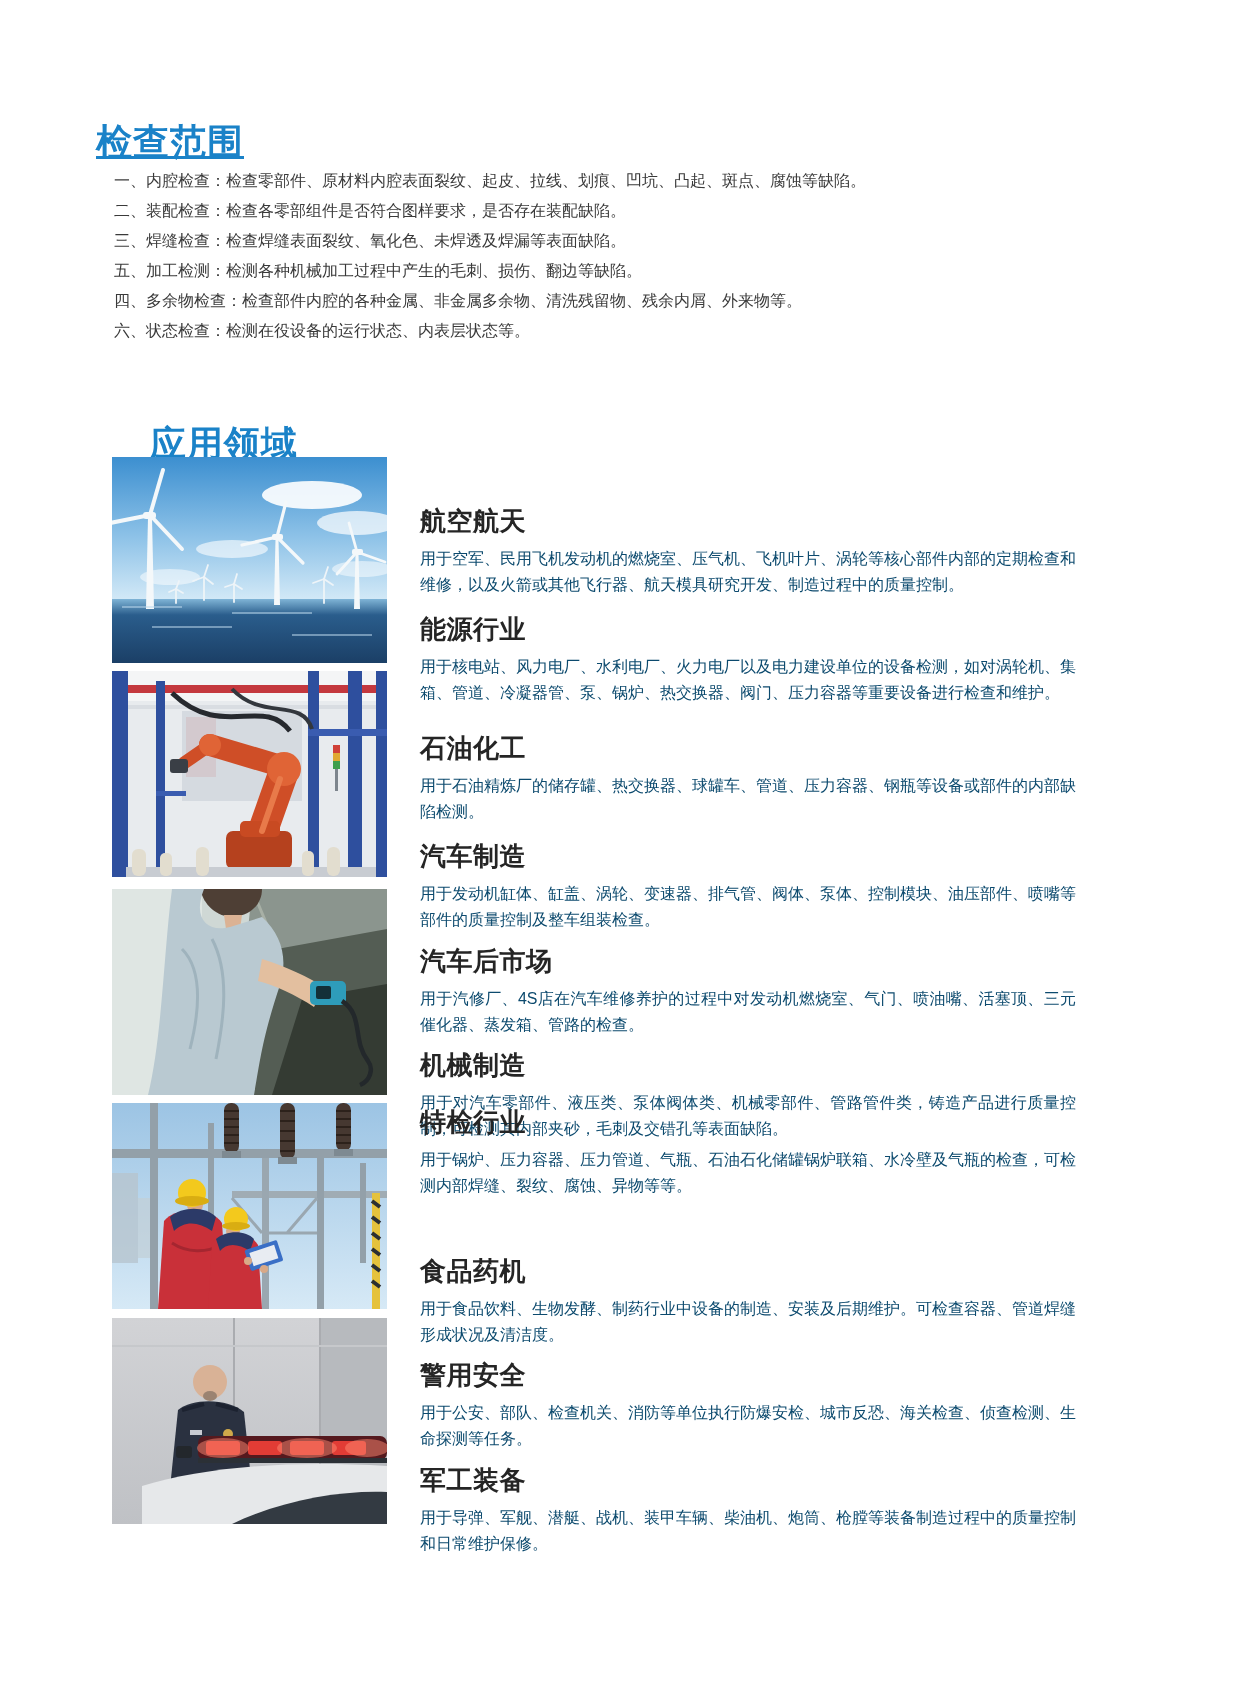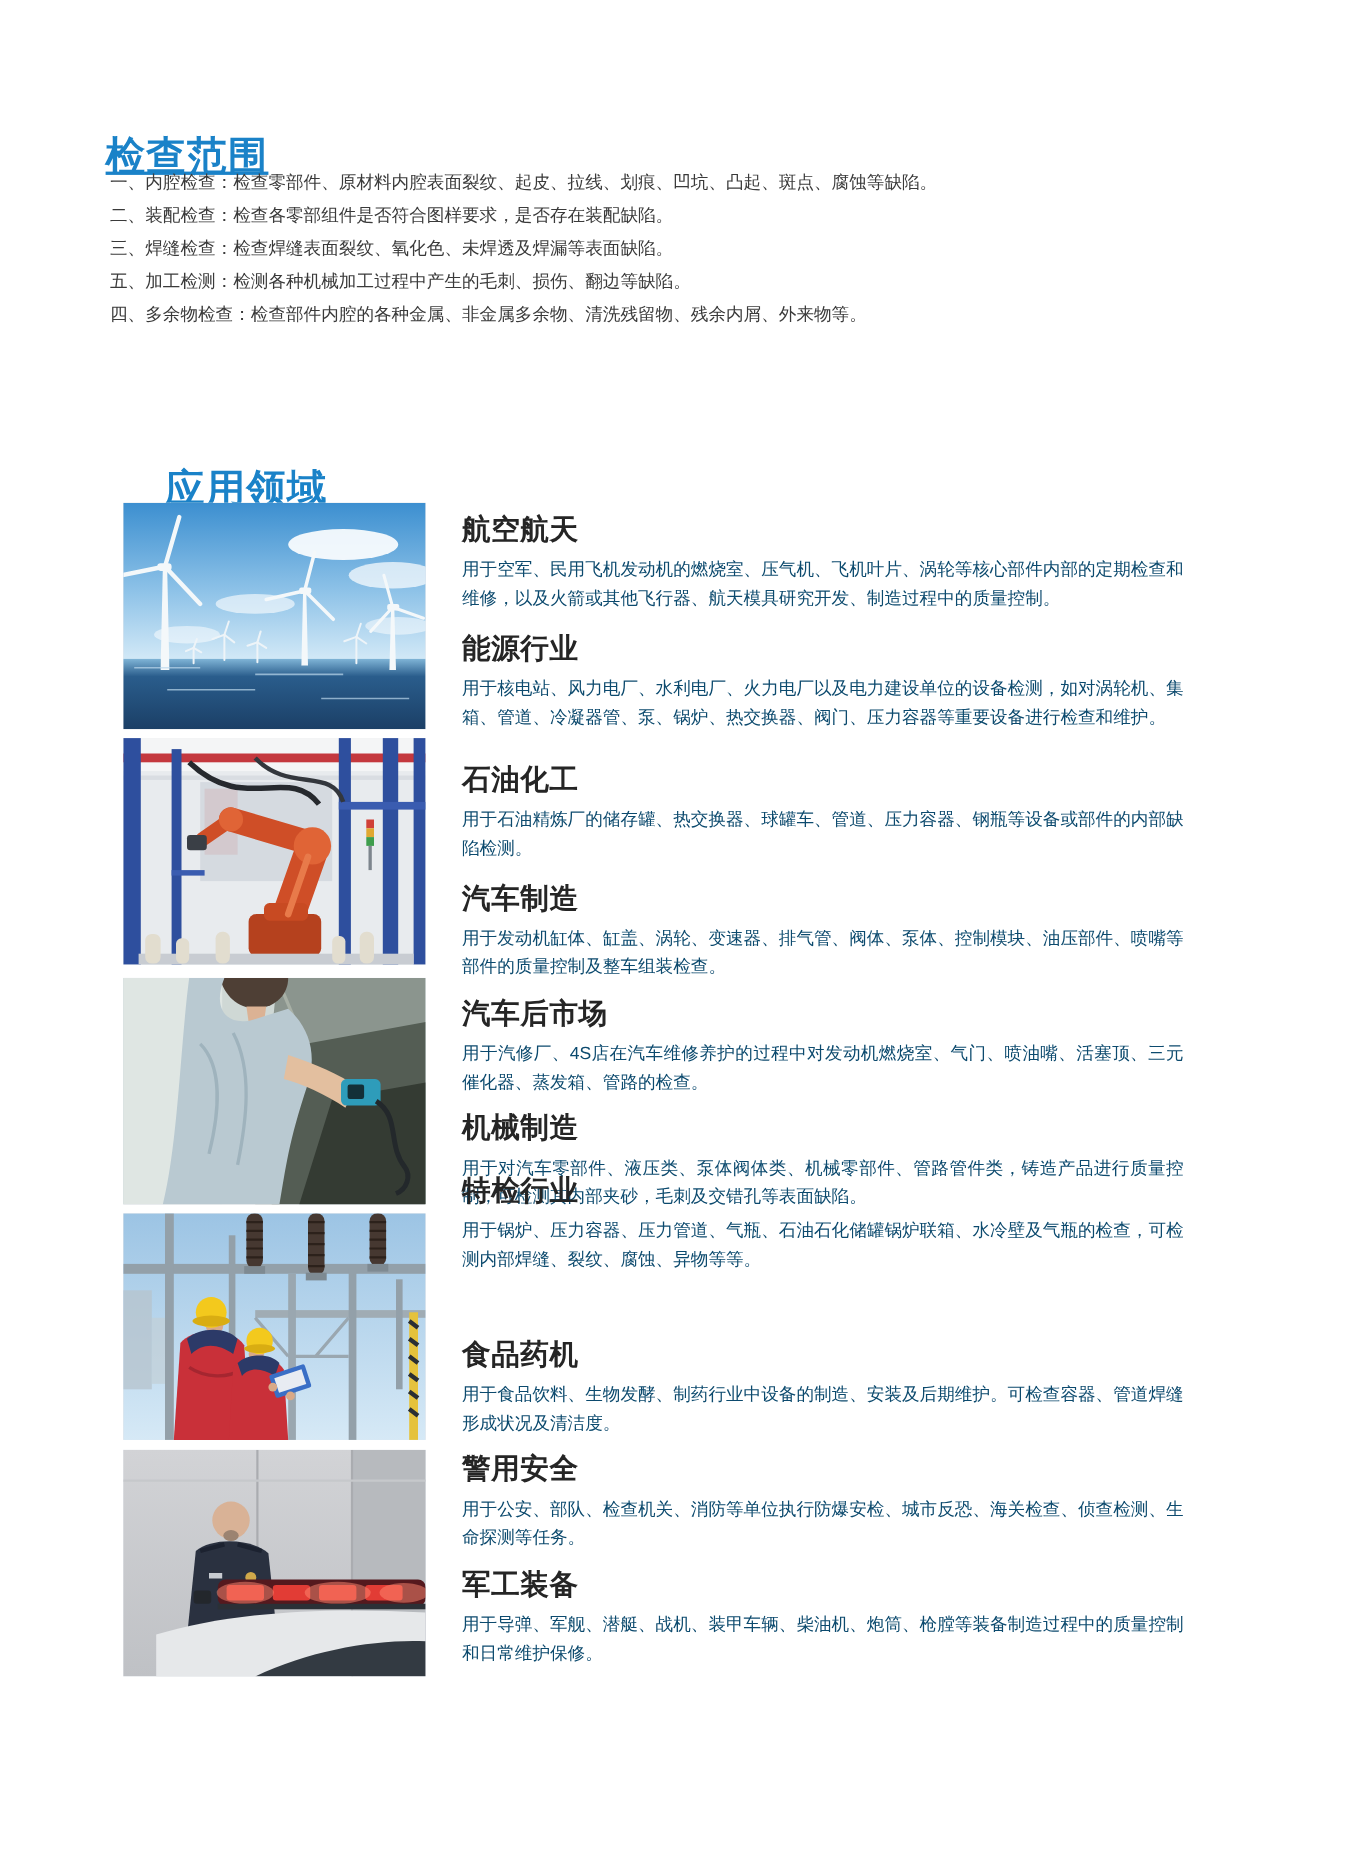--- a/index.html
+++ b/index.html
@@ -9,50 +9,51 @@
     -webkit-font-smoothing:antialiased;
   }
   .blue-title{
     position:absolute;font-size:36px;font-weight:bold;color:#1a82c8;
     line-height:44px;letter-spacing:1px;text-decoration:underline;
   }
   #scope-title{left:96px;top:96px;}
   #app-title{left:110px;top:398px;margin-left:40px;}
   .scope-list{
     position:absolute;left:100px;top:152px;width:780px;
-    list-style:none;margin:0;padding:0;
+    list-style:none;margin:14px;padding:0;
     font-size:16px;color:#3a3a3a;
   }
   .scope-list li{line-height:30px;}
   .photo{
     position:absolute;left:112px;width:275px;height:206px;margin:0;
     overflow:hidden;background:#dfe3e8;
   }
   .photo svg{display:block;width:100%;height:100%;}
-  .sec{position:absolute;left:420px;width:656px;}
+  .sec{position:absolute;left:420px;width:656px;margin-top:40px;}
   .sec h3{
     margin:0 0 9px 0;font-size:26px;line-height:32px;font-weight:bold;
     color:#252525;letter-spacing:0.5px;
   }
   .sec p{
     margin:0;font-size:16px;line-height:26px;color:#0c4a6e;
     text-align:justify;
   }
 </style>
 </head>
 <body>
 
 <h1 id="scope-title" class="blue-title">检查范围</h1>
 
 <ul class="scope-list">
   <li>一、内腔检查：检查零部件、原材料内腔表面裂纹、起皮、拉线、划痕、凹坑、凸起、斑点、腐蚀等缺陷。</li>
   <li>二、装配检查：检查各零部组件是否符合图样要求，是否存在装配缺陷。</li>
   <li>三、焊缝检查：检查焊缝表面裂纹、氧化色、未焊透及焊漏等表面缺陷。</li>
   <li>五、加工检测：检测各种机械加工过程中产生的毛刺、损伤、翻边等缺陷。</li>
   <li>四、多余物检查：检查部件内腔的各种金属、非金属多余物、清洗残留物、残余内屑、外来物等。</li>
+  <li>六、状态检查：检测在役设备的运行状态、内表层状态等。</li>
 </ul>
 
 <h1 id="app-title" class="blue-title">应用领域</h1>
 
 <figure class="photo" style="top:457px">
   <svg viewBox="0 0 275 206" preserveAspectRatio="none">
     <defs>
       <linearGradient id="sky1" x1="0" y1="0" x2="0" y2="1">
         <stop offset="0" stop-color="#3c8fd0"></stop>
           <stop offset="0.55" stop-color="#8fc3e8"></stop>

